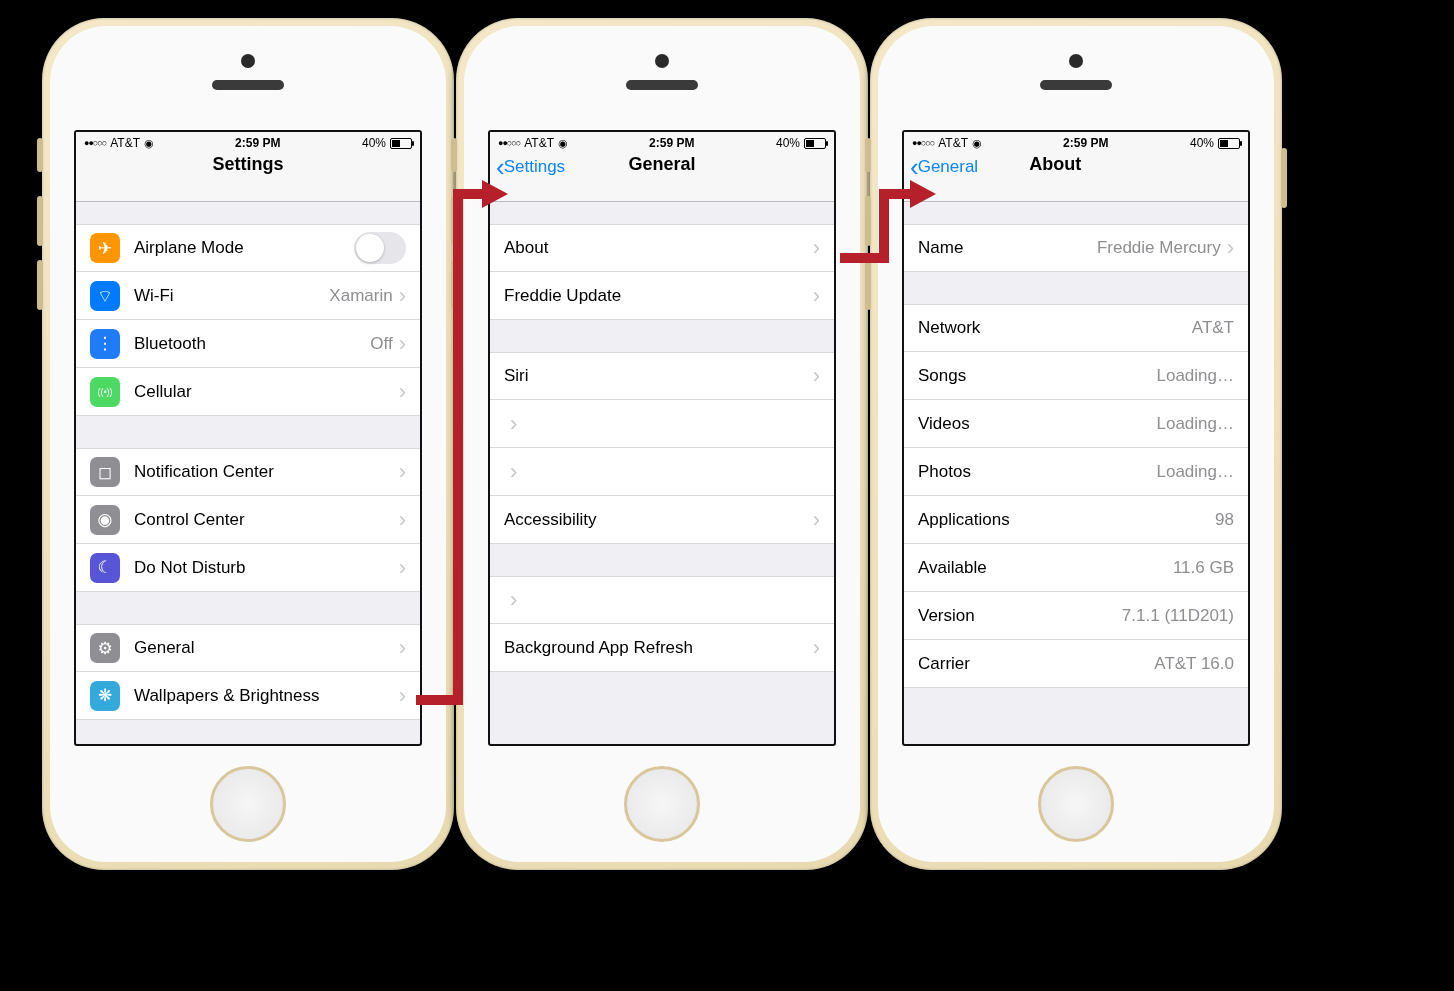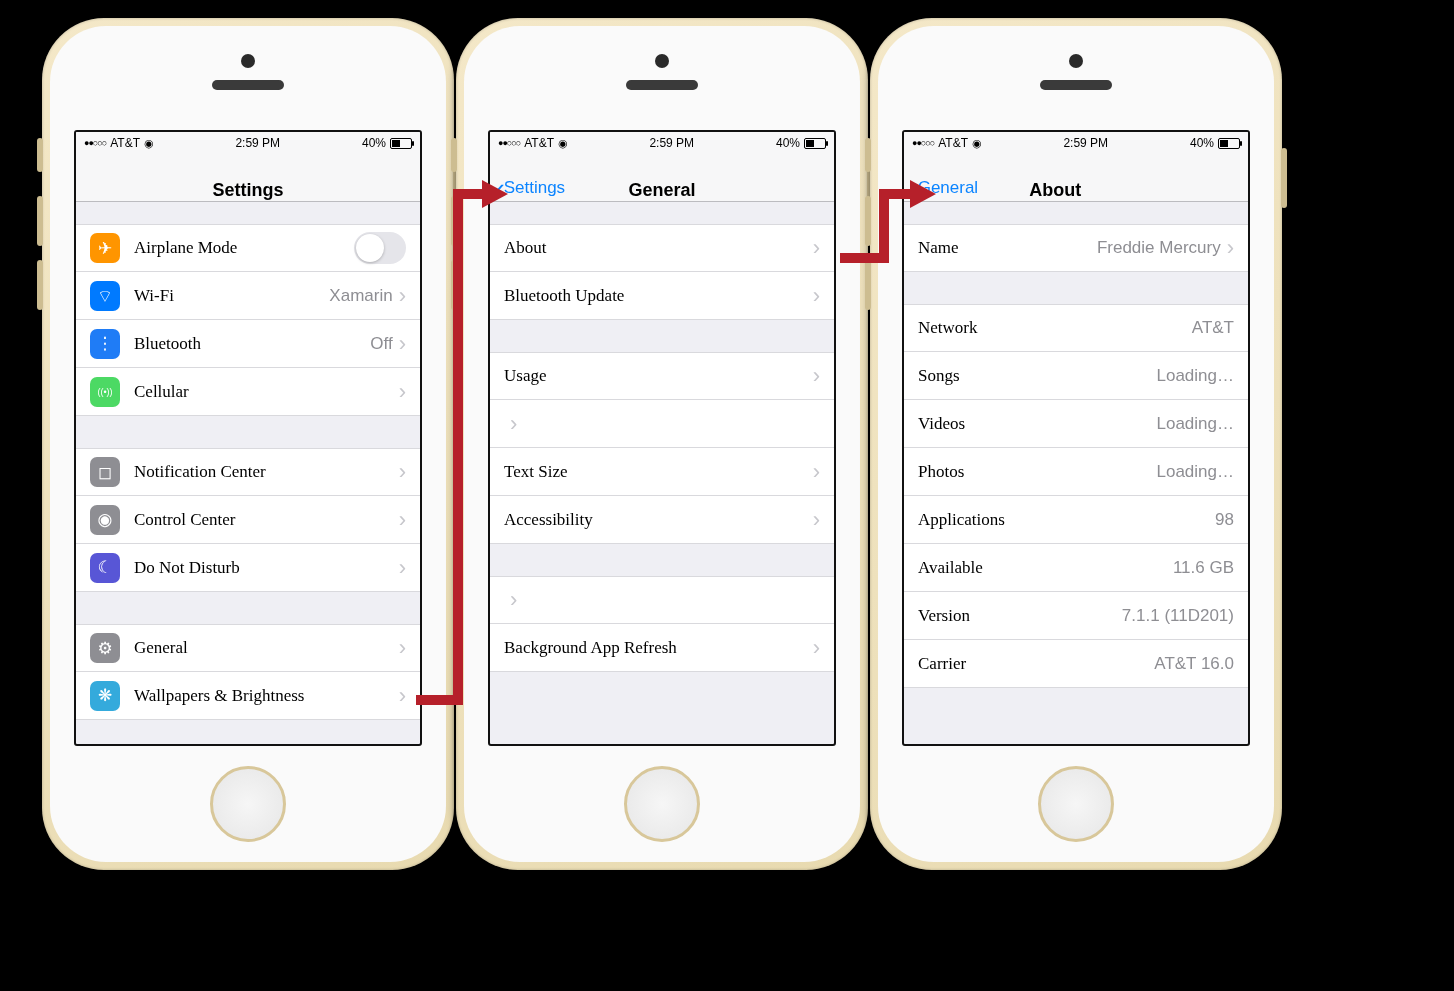--- a/index.html
+++ b/index.html
@@ -51,31 +51,31 @@
 .screen {
   position:absolute; top:104px; left:24px; right:24px; bottom:116px;
   background:#efeff4; border:2.5px solid #111; border-radius:3px;
   overflow:hidden; display:flex; flex-direction:column;
 }
 .status-bar {
   height:22px; display:flex; align-items:center; font-size:12px; font-weight:500;
   color:#000; padding:0 8px; background:#f7f7f8;
 }
 .sb-left,.sb-right{ display:flex; align-items:center; gap:4px; }
-.sb-center{ flex:1; text-align:center; font-weight:400; }
+.sb-center{ flex:1; text-align:center; font-weight:700; }
 .dots { letter-spacing:-1px; font-size:9px; }
 .wifi-ic { font-size:11px; }
 .batt { display:inline-flex; align-items:center; gap:2px; }
 .batt-body { width:22px; height:11px; border:1px solid #000; border-radius:2px; position:relative; }
 .batt-body::after { content:""; position:absolute; right:-3px; top:2px; width:2px; height:5px; background:#000; border-radius:1px; }
 .batt-fill { position:absolute; left:1px; top:1px; bottom:1px; width:40%; background:#000; }
 
 .nav-bar {
   height:48px; background:#f7f7f8; border-bottom:1px solid #bcbcc0;
-  display:flex; align-items:flex-end; position:relative;
+  display:flex; align-items:flex-start; position:relative;
 }
 .nav-back { position:absolute; left:6px; color:#0b84ff; font-size:17px; display:flex; align-items:center; cursor:pointer; }
 .nav-back .chev{ font-size:26px; font-weight:300; margin-right:-1px; line-height:1; }
 .nav-title { margin:0 auto; font-size:18px; font-weight:600; color:#000; }
 .p2 .nav-title, .p3 .nav-title { margin:0; position:absolute; left:50%; transform:translateX(-50%); }
 .p3 .nav-title { left:44%; }
 .p2 .nav-title { left:50%; }
 
 .list { flex:1; overflow-y:auto; }
 .group-gap { height:32px; }
@@ -84,21 +84,21 @@
   display:flex; align-items:center; background:#fff;
   height:48px; padding:0 14px; position:relative;
   border-bottom:1px solid #d9d9dd; cursor:pointer;
 }
 .row:first-child { border-top:1px solid #d9d9dd; }
 .row .icon {
   width:30px; height:30px; border-radius:7px; margin-right:14px;
   display:flex; align-items:center; justify-content:center;
   font-size:17px; color:#fff; flex-shrink:0;
 }
-.row .label { font-size:17px; color:#000; flex:1;font-family:Liberation Serif, serif; }
+.row .label { font-size:17px; color:#000; flex:1; }
 .row .value { font-size:17px; color:#8e8e93; margin-left:8px; }
 .row .chev-r { color:#c7c7cc; font-size:22px; font-weight:300; margin-left:6px; }
 .toggle {
   width:52px; height:32px; background:#e5e5ea; border-radius:16px; position:relative;
 }
 .toggle::after{ content:""; position:absolute; left:2px; top:2px; width:28px; height:28px; background:#fff; border-radius:50%; box-shadow:0 1px 3px rgba(0,0,0,.25); }
 
 .arrow {
   position:absolute; pointer-events:none;
 }
@@ -236,35 +236,34 @@
         <div class="nav-title">General</div>
       </div>
       <div class="list" id="s2list">
           <div class="group-gap small"></div>
           <div>
             <div class="row">
               <div class="label">About</div>
               <div class="chev-r">›</div>
             </div>
             <div class="row">
-              <div class="label">Bluetooth Update</div>
-              <div class="chev-r">›</div>
-            </div>
-          </div>
-          <div class="group-gap"></div>
-          <div>
-            <div class="row">
-              <div class="label">Usage</div>
-              <div class="chev-r">›</div>
-            </div>
-            <div class="row">
-              <div class="chev-r">›</div>
-            </div>
-            <div class="row">
-              <div class="label">Text Size</div>
+              <div class="label">Freddie Update</div>
+              <div class="chev-r">›</div>
+            </div>
+          </div>
+          <div class="group-gap"></div>
+          <div>
+            <div class="row">
+              <div class="label">Siri</div>
+              <div class="chev-r">›</div>
+            </div>
+            <div class="row">
+              <div class="chev-r">›</div>
+            </div>
+            <div class="row">
               <div class="chev-r">›</div>
             </div>
             <div class="row">
               <div class="label">Accessibility</div>
               <div class="chev-r">›</div>
             </div>
           </div>
           <div class="group-gap"></div>
           <div>
             <div class="row">

